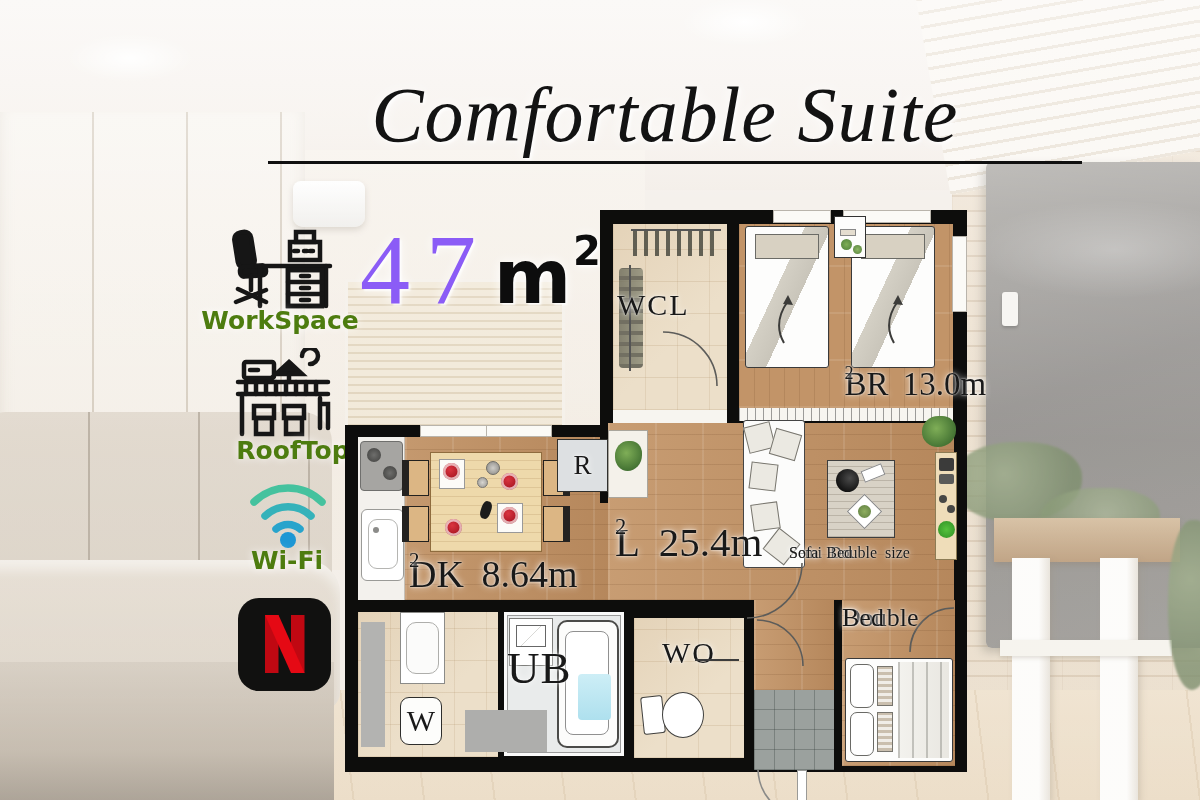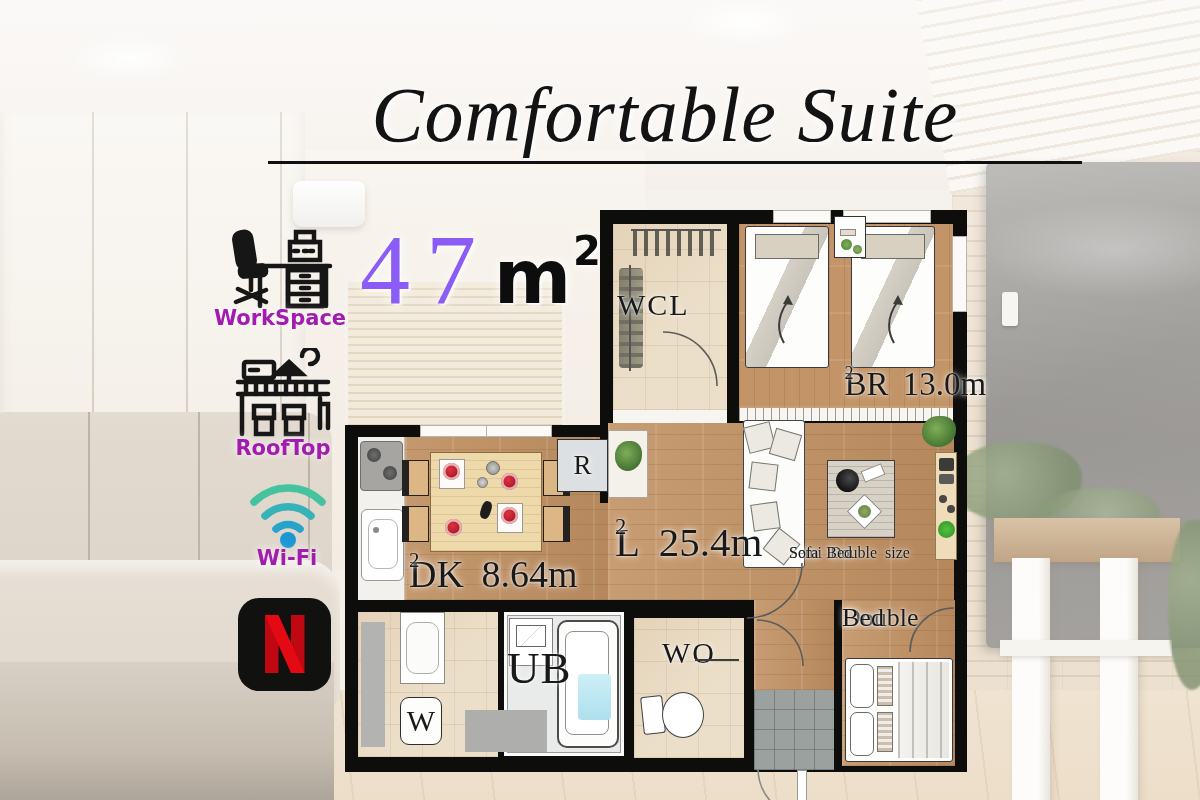--- a/index.html
+++ b/index.html
@@ -68,25 +68,25 @@
   .title-underline { position:absolute; left:268px; top:161px; width:814px; height:2.5px; background:#101010; }
   .area-wrap { position:absolute; left:360px; top:212px; white-space:nowrap;
     text-shadow:0 0 12px rgba(255,255,255,.95), 2px 2px 2px rgba(255,255,255,.8); }
   .area-value { font-family:"Liberation Serif", serif; font-size:100px; font-weight:400; letter-spacing:16px; color:#8b5cf6; }
   .area-unit { font-family:"DejaVu Sans", sans-serif; font-size:74px; font-weight:bold; color:#0d0d0d; margin-left:2px; }
   .area-exp { font-family:"DejaVu Sans", sans-serif; font-size:40px; font-weight:bold; color:#0d0d0d;
     position:relative; top:-38px; left:2px; }
 
   
   .amenity-label { position:absolute; width:170px; text-align:center; font-family:"DejaVu Sans", sans-serif;
-    font-weight:bold; font-size:21px; color:#a21caf; text-shadow:0 0 8px rgba(255,255,255,.9); }
+    font-weight:bold; font-size:25px; color:#4d7c0f; text-shadow:0 0 8px rgba(255,255,255,.9); }
   .icon-ws { position:absolute; left:226px; top:226px; }
   .lab-ws { left:195px; top:306px; }
   .icon-rt { position:absolute; left:232px; top:348px; }
-  .lab-rt { left:198px; top:436px; }
+  .lab-rt { left:208px; top:436px; }
   .icon-wf { position:absolute; left:246px; top:476px; }
   .lab-wf { left:202px; top:546px; }
   .icon-nf { position:absolute; left:237px; top:597px; }
 
   
   .plan { position:absolute; left:345px; top:210px; width:622px; height:562px; }
   .plan * { position:absolute; }
   .slab { background:#0d0d0c; }
   .slab-upper { left:255px; top:0; width:367px; height:218px; }
   .slab-lower { left:0; top:215px; width:622px; height:347px; }

